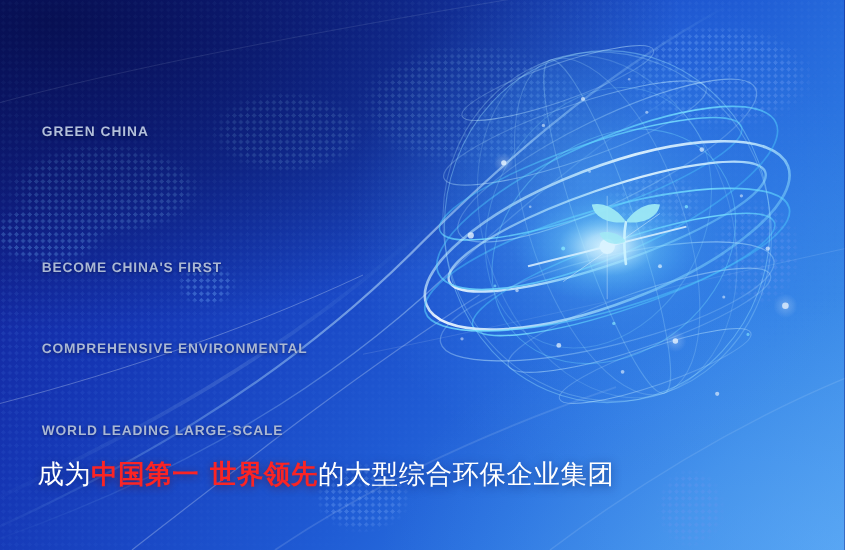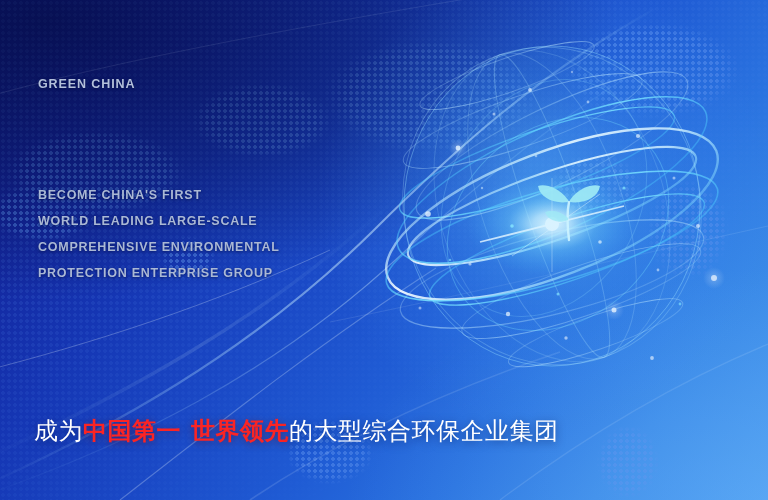--- a/index.html
+++ b/index.html
@@ -87,29 +87,29 @@
   
   .sprout { position:absolute; left:172px; top:150px; width:70px; height:66px; }
 
   
   .eyebrow {
     position:absolute; left:38px; top:70px;
     color:#b3c0da; font-size:12.5px; font-weight:bold;
     letter-spacing:.9px; line-height:28px;
     text-shadow:0 1px 3px rgba(0,10,60,.65);
   }
-  .eyebrow div { white-space:nowrap; }
+  .eyebrow div { white-space:nowrap;margin-top:36px; }
 
   .tagline {
     position:absolute; left:38px; top:182px;
     color:#aab8d4; font-size:12.5px; font-weight:bold;
     letter-spacing:.75px; line-height:26px;
     text-shadow:0 1px 3px rgba(0,10,60,.6);
   }
-  .tagline div { white-space:nowrap; }
+  .tagline div { white-space:nowrap;margin-top:48px; }
 
   .headline {
     position:absolute; left:34px; bottom:48px; width:720px;
     color:#ffffff; font-weight:300;
     text-shadow:0 2px 9px rgba(4,24,90,.62);
   }
   .headline .l1 {
     font-size:31px; line-height:40px; letter-spacing:1px;
     font-family:"DejaVu Sans","Liberation Sans",sans-serif; font-weight:300;
   }
@@ -283,22 +283,21 @@
       <path d="M34 40 C 26 32, 16 32, 11 34 C 14 43, 26 46, 34 42 Z" fill="#9ee9f5" opacity=".80"></path>
     </svg>
   </div>
 
   <div class="eyebrow">
     <div>GREEN CHINA</div>
   </div>
 
   <div class="tagline">
     <div>BECOME CHINA'S FIRST</div>
+    <div>COMPREHENSIVE ENVIRONMENTAL</div>
     <div>WORLD LEADING LARGE-SCALE</div>
-    <div>COMPREHENSIVE ENVIRONMENTAL</div>
-    <div>PROTECTION ENTERPRISE GROUP</div>
   </div>
 
   <div class="headline">
     <div class="l2"><span>成为</span><span class="hl">中国第一</span><span class="sp"></span><span class="hl">世界领先</span><span>的大型综合环保企业集团</span></div>
   </div>
 
 </div>
 
 </body></html>

